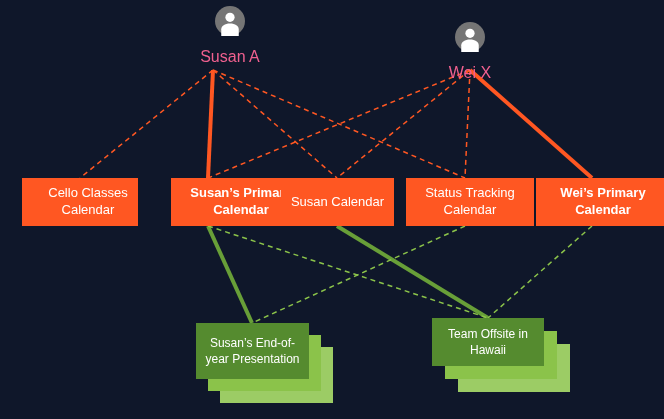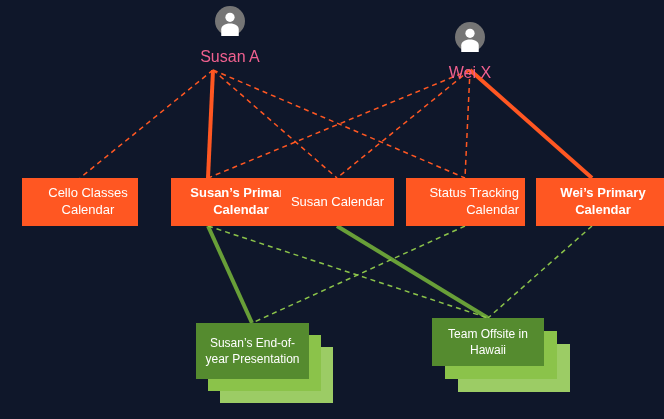--- a/index.html
+++ b/index.html
@@ -67,21 +67,21 @@
         <circle cx="12" cy="9" r="3.7" fill="#ffffff"></circle>
         <path d="M12 14c-4.2 0-7 2.1-7 4.6V24h14v-5.4C19 16.1 16.2 14 12 14z" fill="#ffffff"></path>
       </svg>
     </span>
     <div class="user-name">Wei X</div>
   </div>
 
   <div class="cal" style="left:22px;width:116px;padding-left:22px;">Cello Classes Calendar</div>
   <div class="cal bold" style="left:150px;width:140px;margin-left:21px;">Susan’s Primary Calendar</div>
   <div class="cal" style="left:281px;width:113px;">Susan Calendar</div>
-  <div class="cal" style="left:406px;width:119px;text-align:right;">Status Tracking Calendar</div>
+  <div class="cal" style="left:406px;width:128px;">Status Tracking Calendar</div>
   <div class="cal bold" style="left:536px;width:134px;">Wei’s Primary Calendar</div>
 
   <div class="event-stack" style="left:196px;top:323px;">
     <div class="layer back" style="left:24px;top:24px;width:113px;height:56px;"></div>
     <div class="layer mid" style="left:12px;top:12px;width:113px;height:56px;"></div>
     <div class="layer front" style="left:0;top:0;width:113px;height:56px;">Susan’s End-of-year Presentation</div>
   </div>
 
   <div class="event-stack" style="left:432px;top:318px;">
     <div class="layer back" style="left:26px;top:26px;width:112px;height:48px;"></div>

